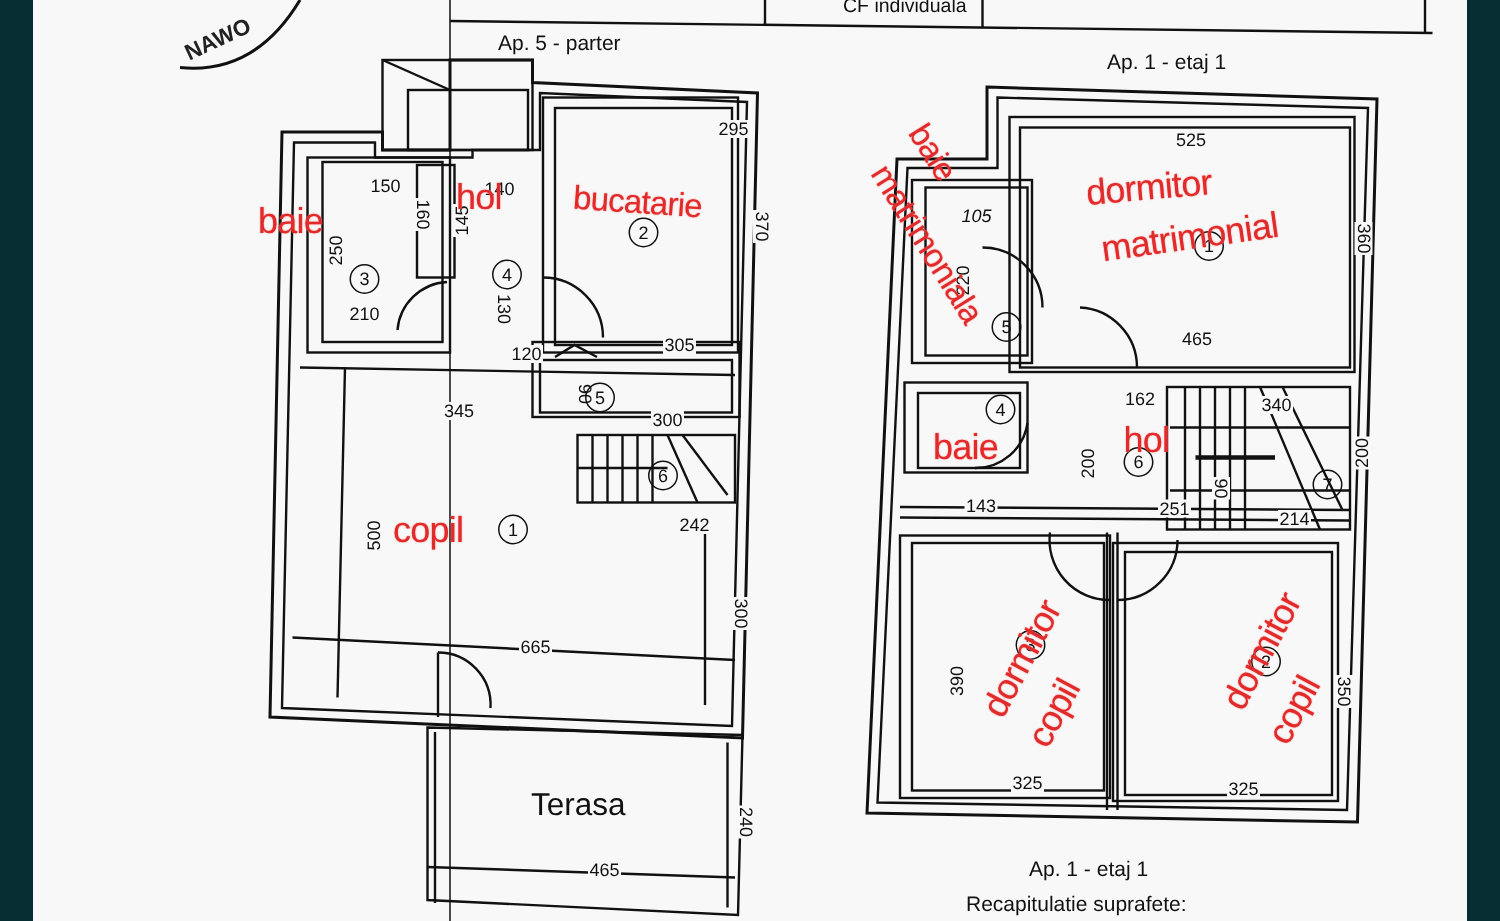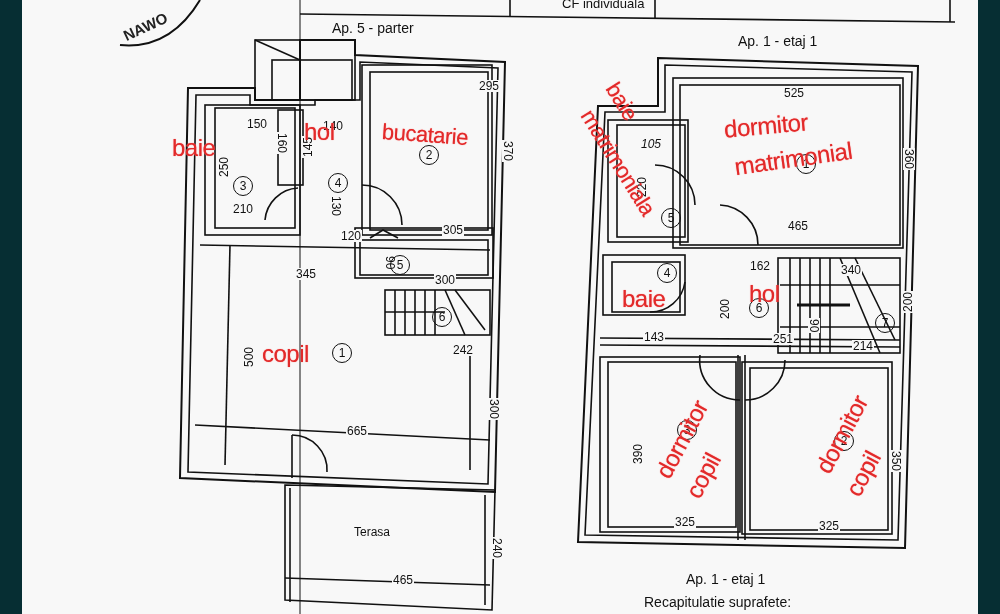--- a/index.html
+++ b/index.html
@@ -154,21 +154,21 @@
   <div class="dim" style="left:324px; top:425px;">665</div>
   <div class="dim dimv2" style="left:481px; top:537px;">240</div>
   <div class="dim" style="left:370px; top:574px;">465</div>
 
   <div class="num" style="left:310px; top:343px;">1</div>
   <div class="num" style="left:397px; top:145px;">2</div>
   <div class="num" style="left:211px; top:176px;">3</div>
   <div class="num" style="left:306px; top:173px;">4</div>
   <div class="num" style="left:368px; top:255px;">5</div>
   <div class="num" style="left:410px; top:307px;">6</div>
-  <div class="lbl" style="left:332px; top:525px; font-size:12px;">Terasa</div>
+  <div class="lbl" style="left:332px; top:525px; font-size:21px;">Terasa</div>
 
   <div class="red" style="left:150px; top:134px;">baie</div>
   <div class="red" style="left:282px; top:118px;">hol</div>
   <div class="red" style="left:360px; top:122px; transform:rotate(4deg); font-size:22px;">bucatarie</div>
   <div class="red" style="left:240px; top:340px;">copil</div>
 
   <div class="dim" style="left:761px; top:87px;">525</div>
   <div class="dim dimv2" style="left:893px; top:148px;">360</div>
   <div class="dim" style="left:765px; top:220px;">465</div>
   <div class="dim" style="left:618px; top:138px;font-style:italic;">105</div>

